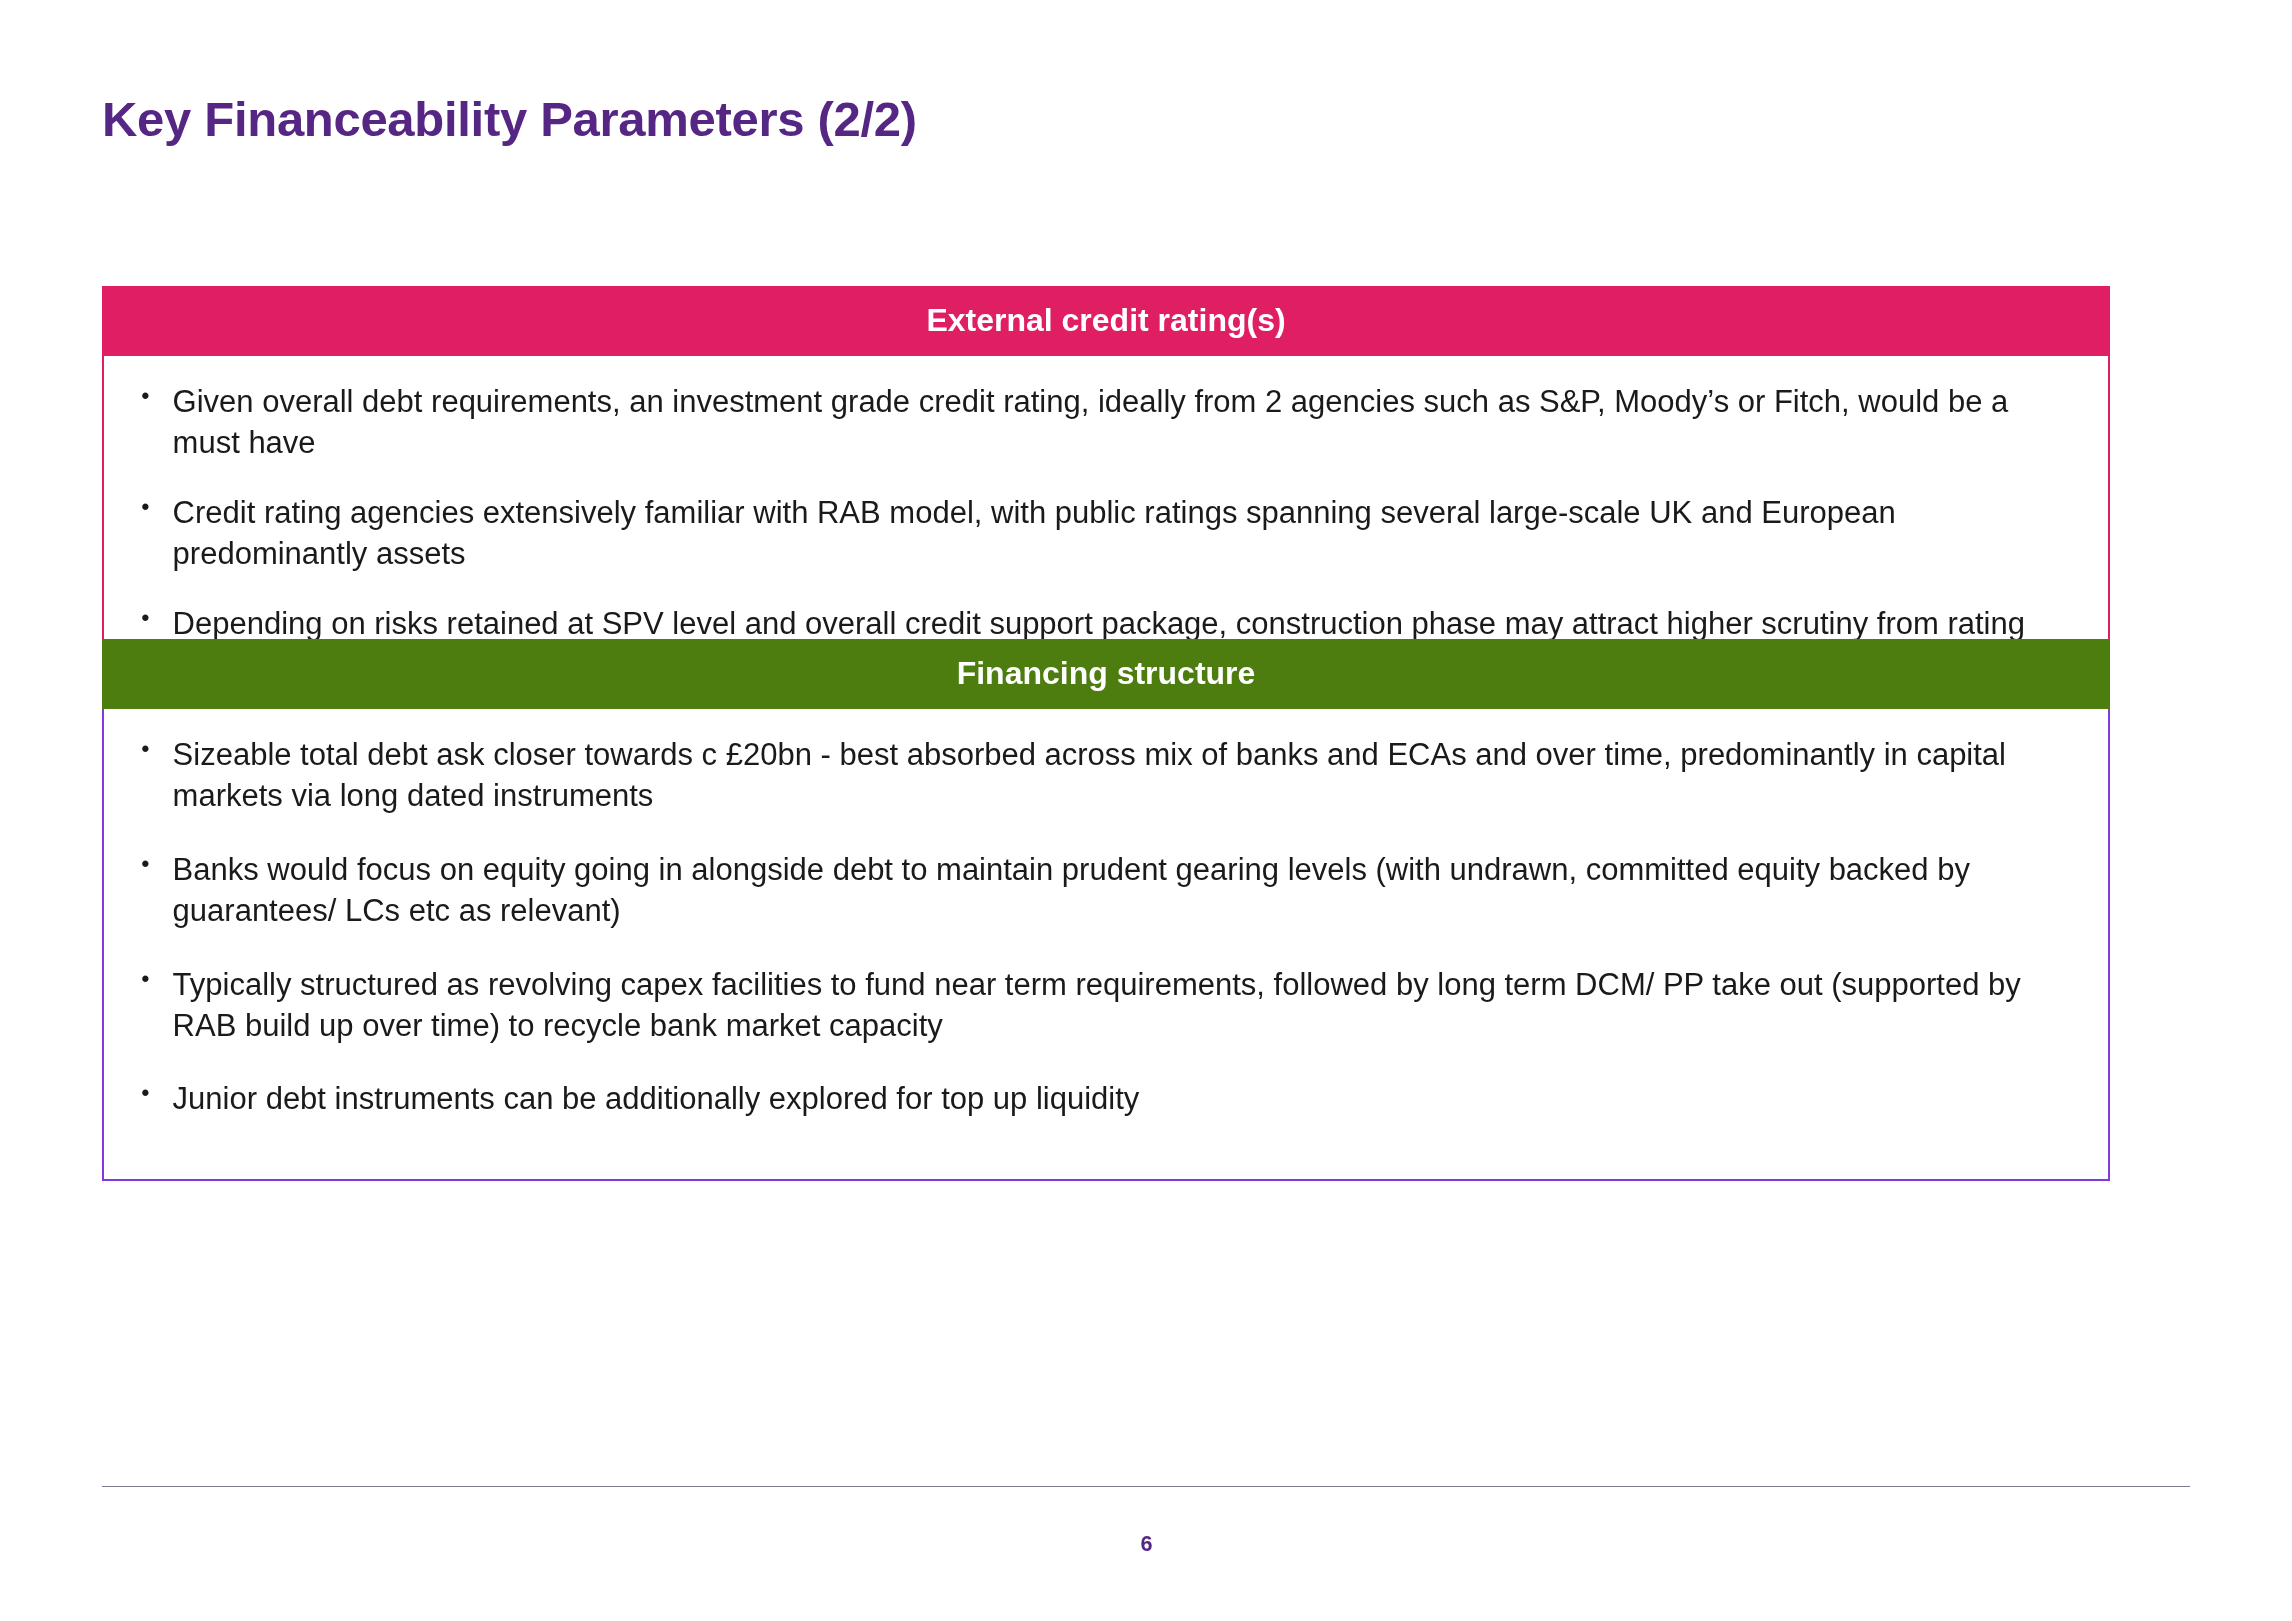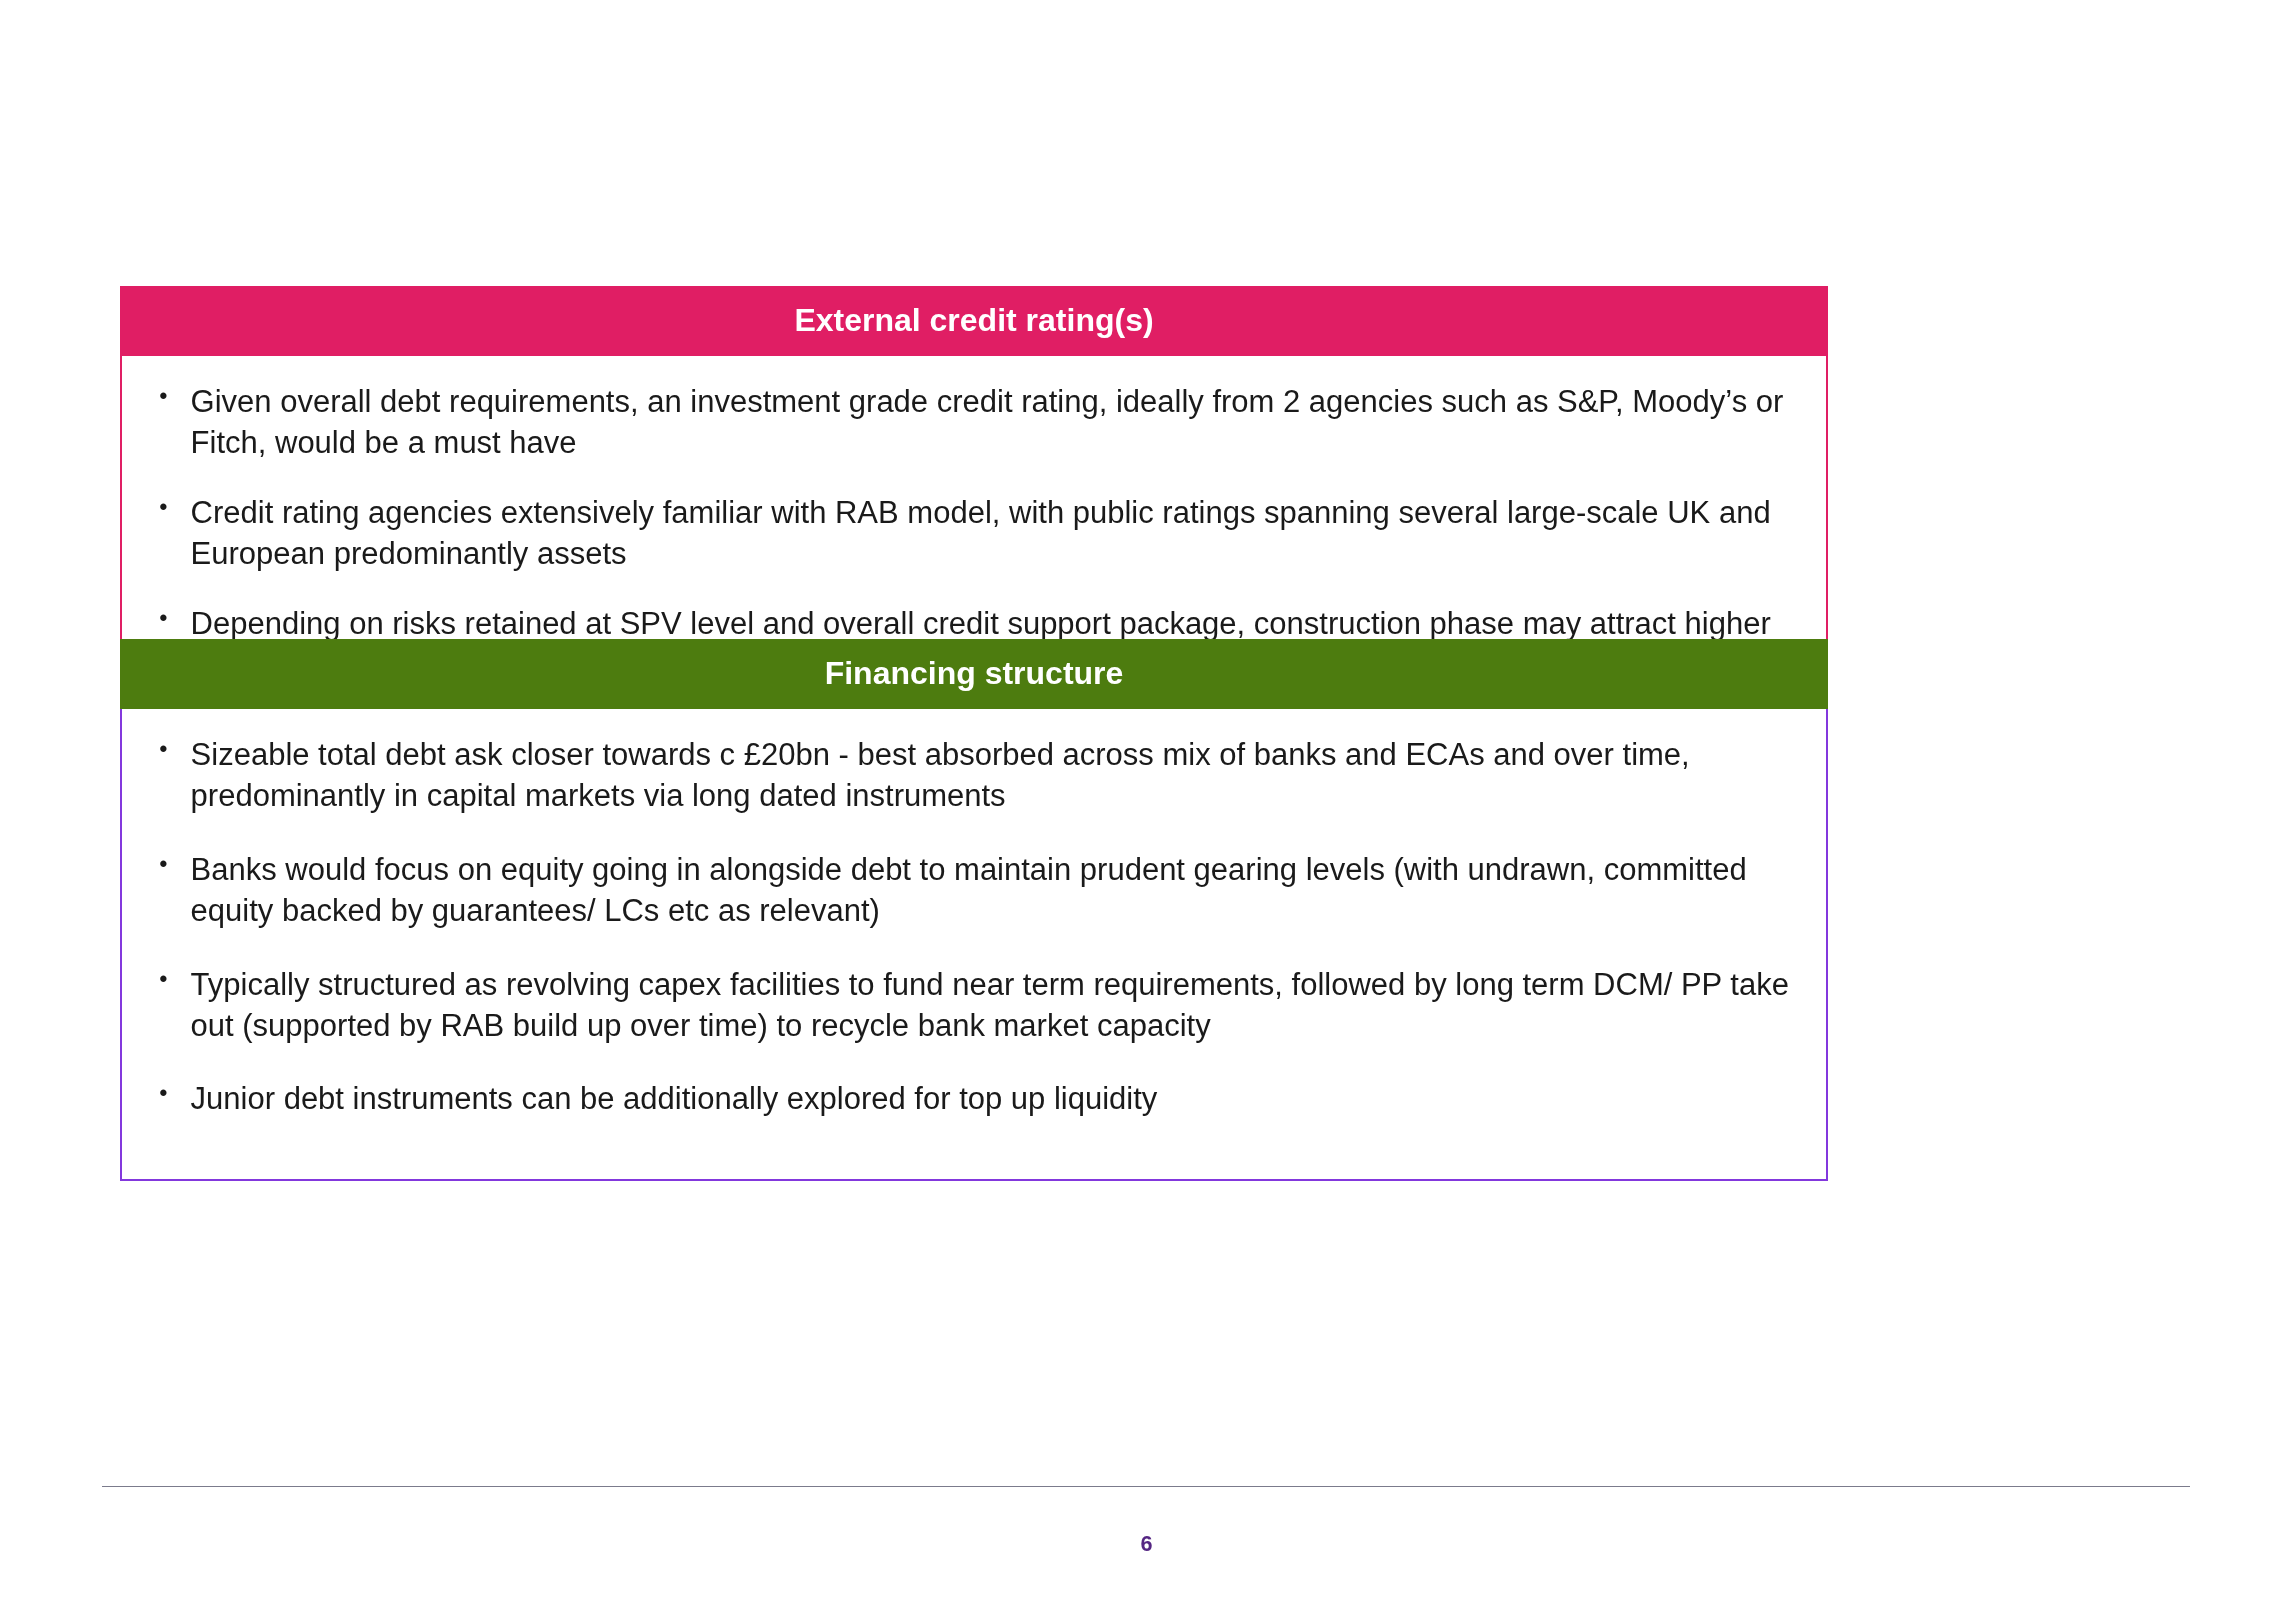--- a/index.html
+++ b/index.html
@@ -43,22 +43,22 @@
     font-weight: normal;
     color: #7a5a9e;
     line-height: 1.2;
     margin: 21.6px 0 0 0;
     white-space: nowrap;
   }
 
   
   .panel {
     position: absolute;
-    left: 120px;
-    width: 1708px;
+    left: 102px;
+    width: 2008px;
     box-sizing: border-box;
   }
   .panel-header {
     text-align: center;
     color: #ffffff;
     font-size: 32px;
     font-weight: bold;
     padding: 16.7px 0 18.6px 0;
     line-height: 1.1;
     box-sizing: border-box;
@@ -125,20 +125,21 @@
     color: #552683;
     font-weight: bold;
   }
 </style>
 </head>
 <body>
 
 <div class="slide">
 
   <div class="title-block">
+    <h1 class="slide-title">Key Financeability Parameters (2/2)</h1>
   </div>
 
   <section class="panel panel-credit">
     <div class="panel-header">External credit rating(s)</div>
     <div class="panel-body">
       <ul class="bullets">
         <li>Given overall debt requirements, an investment grade credit rating, ideally from 2 agencies such as S&amp;P, Moody’s or Fitch, would be a must have</li>
         <li>Credit rating agencies extensively familiar with RAB model, with public ratings spanning several large-scale UK and European predominantly assets</li>
         <li>Depending on risks retained at SPV level and overall credit support package, construction phase may attract higher scrutiny from rating agencies</li>
       </ul>

